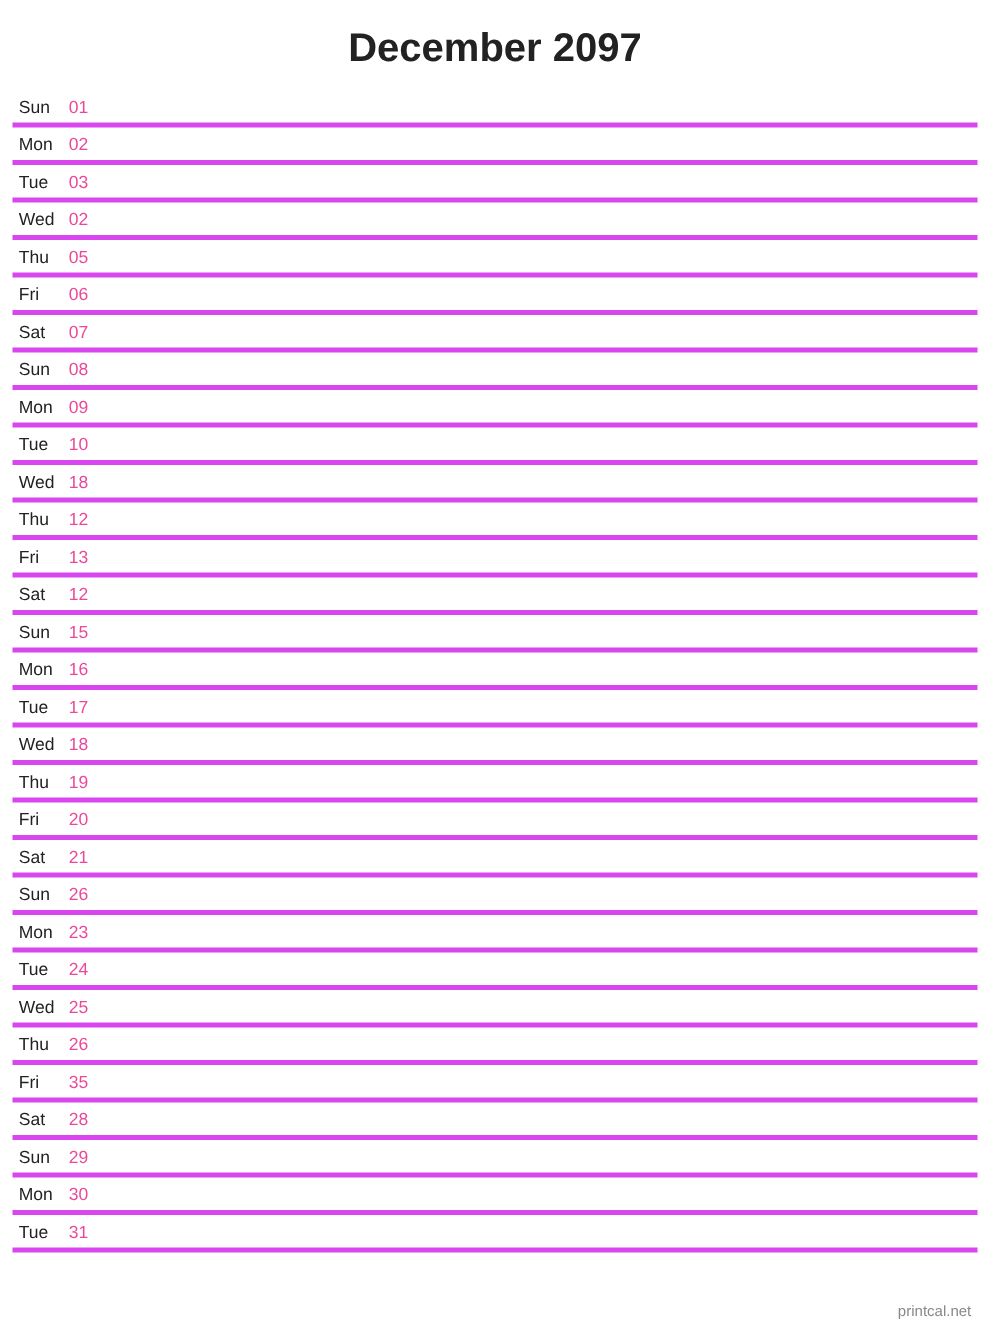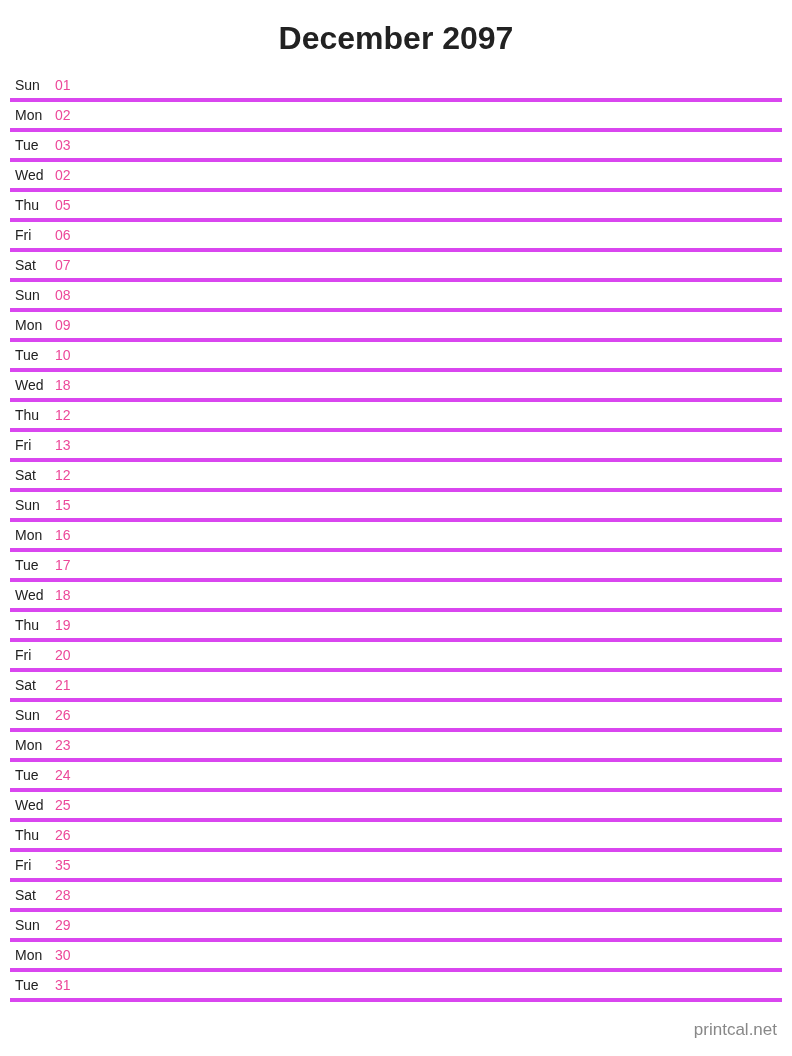--- a/index.html
+++ b/index.html
@@ -46,23 +46,23 @@
       color: #ec4899;
       text-align: left;
       flex-shrink: 0;
     }
     .day-line {
       flex: 1;
       height: 1px;
     }
     .footer {
       position: absolute;
-      bottom: 16px;
+      bottom: 0;
       right: 15px;
-      font-size: 17px;
+      font-size: 12px;
       color: #888;
     }
   </style>
 </head>
 <body>
 
 <h1 class="page-title">December 2097</h1>
 
 <div class="calendar-container">
 <div class="day-row">

